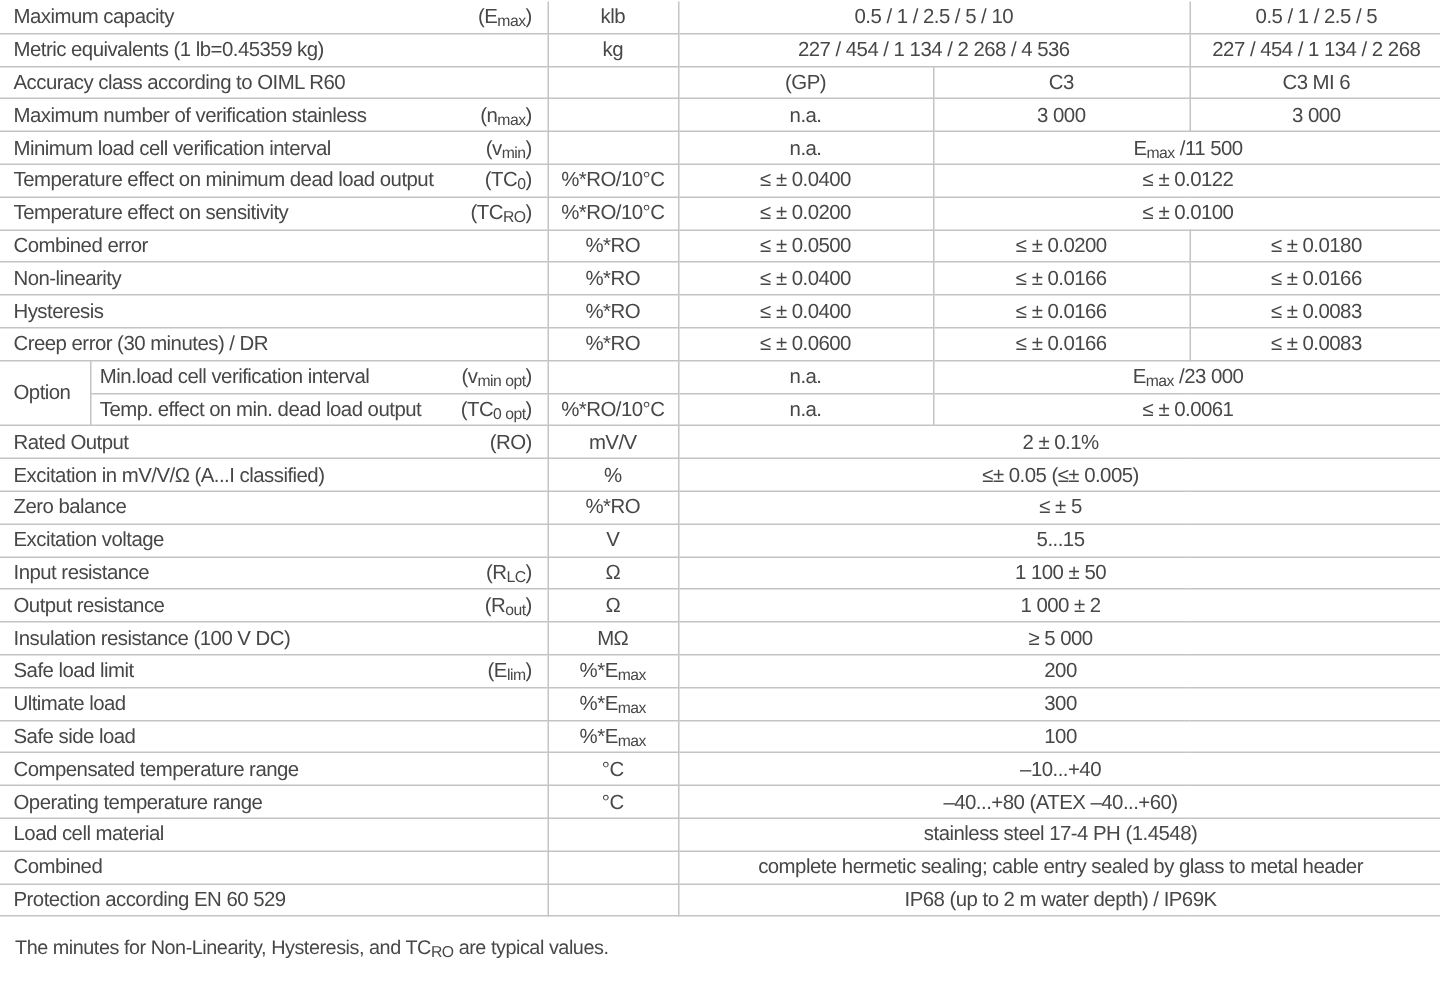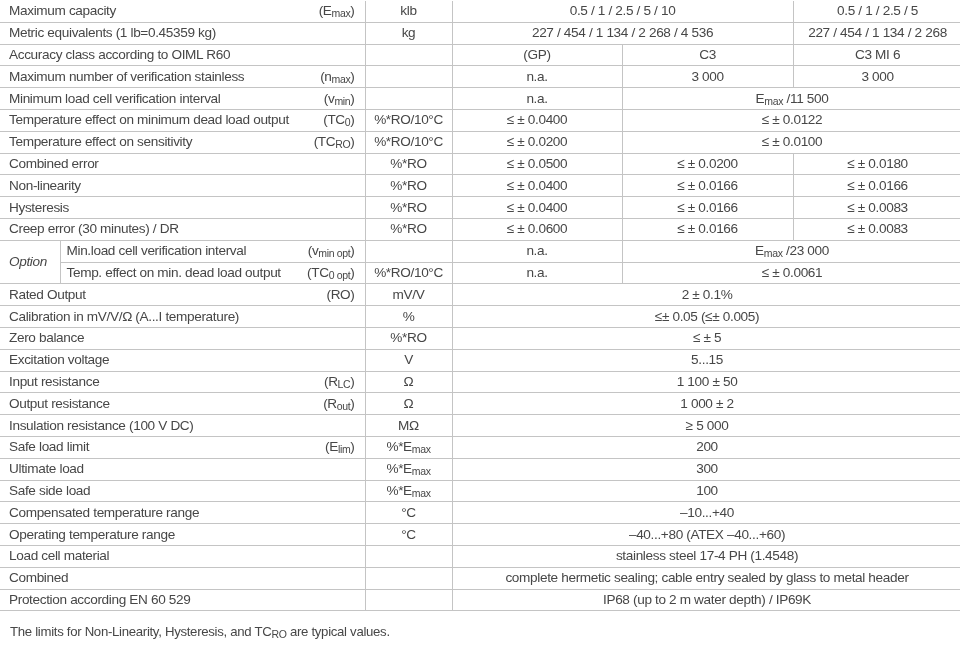--- a/index.html
+++ b/index.html
@@ -6,21 +6,21 @@
   body { width: 960px; height: 664px; position: relative; overflow: hidden;
          font-family: "Liberation Sans", sans-serif; color: #474747; }
   table.spec { position: absolute; left: 0; top: 1px; border-collapse: collapse; table-layout: fixed;
                width: 962px; font-size: 13.6px; letter-spacing: -0.35px; }
   table.spec td { height: 20.8px; padding: 0 0 0 0; border-top: 1.5px solid #c4c4c4; border-bottom: 1.5px solid #c4c4c4;
                   border-left: 1.5px solid #c4c4c4; border-right: 1.5px solid #c4c4c4; white-space: nowrap; line-height: 20px; vertical-align: middle; }
   table.spec tr:first-child td { border-top: none; }
   td.lbl-wrap { border-left: none !important; padding-left: 9px !important; }
   .lblflex { display: flex; justify-content: space-between; align-items: baseline; padding-right: 10px; text-align: center; }
   td.unit, td.val { text-align: center; }
-  td.opt-label { padding-left: 9px !important; border-left: none !important; font-style: italic; }
+  td.opt-label { padding-left: 9px !important; border-left: none !important; }
   td.opt-sub { padding-left: 6px !important; }
   sub { font-size: 10.5px; vertical-align: -2px; line-height: 0; margin-top: 20px; }
   .notes { position: absolute; left: 10px; top: 624px; font-size: 13.2px; line-height: 16px; letter-spacing: -0.3px; color: #474747; }
   .notes p { margin: 0; }
 </style>
 </head>
 <body>
 
 <table class="spec">
   <colgroup>
@@ -195,21 +195,21 @@
             <span>Rated Output</span>
             <span>(<span>RO</span>)</span>
           </div>
         </td>
       <td class="unit">mV/V</td>
       <td class="val" colspan="3">2 ± 0.1%</td>
     </tr>
     <tr>
       <td class="lbl-wrap" colspan="2">
           <div class="lblflex">
-            <span>Calibration in mV/V/Ω (A...I temperature)</span>
+            <span>Excitation in mV/V/Ω (A...I classified)</span>
           </div>
         </td>
       <td class="unit">%</td>
       <td class="val" colspan="3">≤± 0.05 (≤± 0.005)</td>
     </tr>
     <tr>
       <td class="lbl-wrap" colspan="2">
           <div class="lblflex">
             <span>Zero balance</span>
           </div>
@@ -325,14 +325,14 @@
             <span>Protection according EN 60 529</span>
           </div>
         </td>
       <td class="unit"></td>
       <td class="val" colspan="3">IP68 (up to 2 m water depth) / IP69K</td>
     </tr>
   </tbody>
 </table>
 
 <div class="notes">
-  <p><span>The limits for Non-Linearity, Hysteresis, and TC</span><sub>RO</sub><span> are typical values.</span></p>
+  <p><span>The minutes for Non-Linearity, Hysteresis, and TC</span><sub>RO</sub><span> are typical values.</span></p>
 </div>
 
 </body></html>

